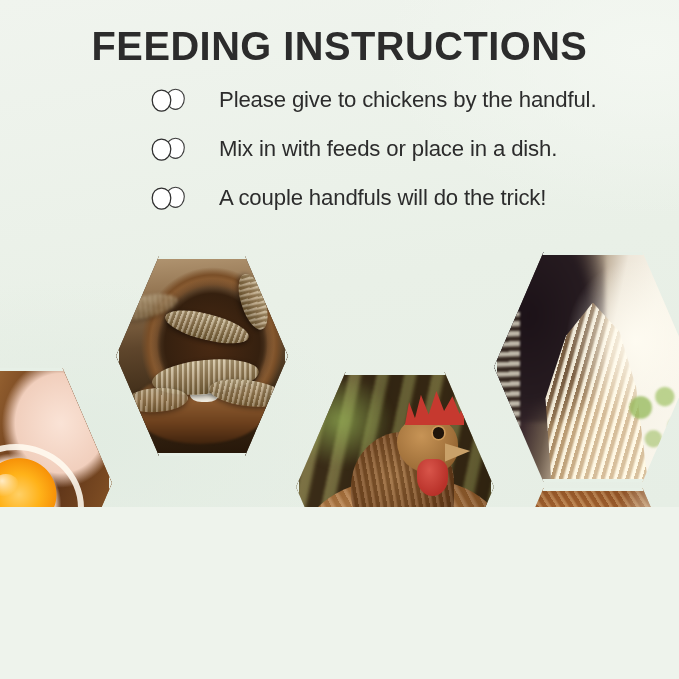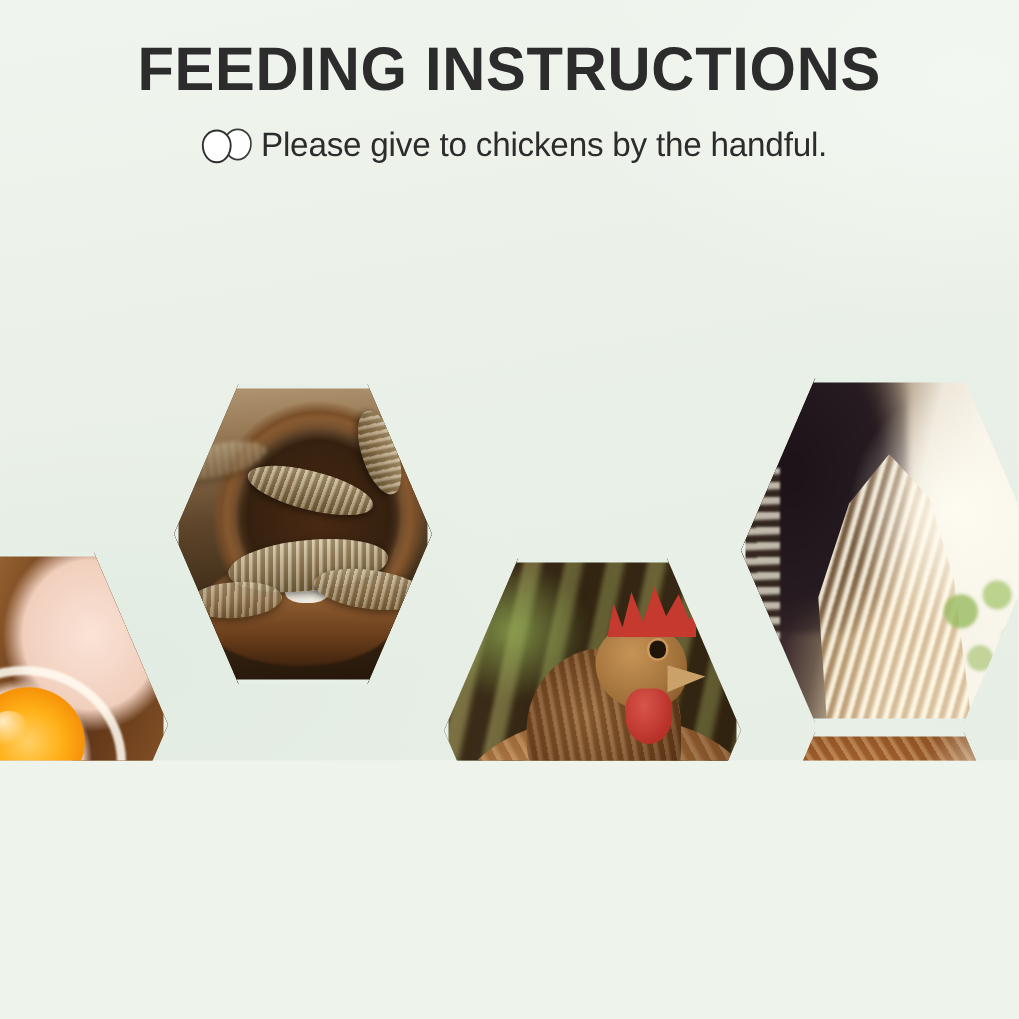--- a/index.html
+++ b/index.html
@@ -59,22 +59,23 @@
   .list {
     list-style: none;
     margin: 14px 0 0 0;
     padding: 0 0 0 128px;
   }
 
   .list-item {
     display: flex;
     align-items: center;
     height: 32px;
-    margin: 0;
+    margin: 17px;
     padding: 0;
+    gap: 28px;
   }
 
   .egg-icon {
     flex: 0 0 auto;
     width: 46px;
     height: 26px;
     display: block;
   }
 
   .item-text {
@@ -569,18 +570,32 @@
 
       <li class="list-item">
         <svg class="egg-icon" viewBox="0 0 46 26">
           <path d="M30.5 2.2 C35.4 2.2 39.3 6.4 39.3 11.6 C39.3 17.6 35.4 22.4 30.5 22.4 C25.6 22.4 21.7 17.6 21.7 11.6 C21.7 6.4 25.6 2.2 30.5 2.2 Z" fill="#ffffff" stroke="#3b3b3b" stroke-width="1.1"></path>
           <path d="M16.5 3.0 C21.7 3.0 25.8 7.4 25.8 12.9 C25.8 19.2 21.7 24.2 16.5 24.2 C11.3 24.2 7.2 19.2 7.2 12.9 C7.2 7.4 11.3 3.0 16.5 3.0 Z" fill="#ffffff" stroke="#2e2e2e" stroke-width="1.25"></path>
         </svg>
         <span class="item-text">Please give to chickens by the handful.</span>
       </li>
 
 
-
+      <li class="list-item">
+        <svg class="egg-icon" viewBox="0 0 46 26">
+          <path d="M30.5 2.2 C35.4 2.2 39.3 6.4 39.3 11.6 C39.3 17.6 35.4 22.4 30.5 22.4 C25.6 22.4 21.7 17.6 21.7 11.6 C21.7 6.4 25.6 2.2 30.5 2.2 Z" fill="#ffffff" stroke="#3b3b3b" stroke-width="1.1"></path>
+          <path d="M16.5 3.0 C21.7 3.0 25.8 7.4 25.8 12.9 C25.8 19.2 21.7 24.2 16.5 24.2 C11.3 24.2 7.2 19.2 7.2 12.9 C7.2 7.4 11.3 3.0 16.5 3.0 Z" fill="#ffffff" stroke="#2e2e2e" stroke-width="1.25"></path>
+        </svg>
+        <span class="item-text">Mix in with feeds or place in a dish.</span>
+      </li>
+
+      <li class="list-item">
+        <svg class="egg-icon" viewBox="0 0 46 26">
+          <path d="M30.5 2.2 C35.4 2.2 39.3 6.4 39.3 11.6 C39.3 17.6 35.4 22.4 30.5 22.4 C25.6 22.4 21.7 17.6 21.7 11.6 C21.7 6.4 25.6 2.2 30.5 2.2 Z" fill="#ffffff" stroke="#3b3b3b" stroke-width="1.1"></path>
+          <path d="M16.5 3.0 C21.7 3.0 25.8 7.4 25.8 12.9 C25.8 19.2 21.7 24.2 16.5 24.2 C11.3 24.2 7.2 19.2 7.2 12.9 C7.2 7.4 11.3 3.0 16.5 3.0 Z" fill="#ffffff" stroke="#2e2e2e" stroke-width="1.25"></path>
+        </svg>
+        <span class="item-text">A couple handfuls will do the trick!</span>
+      </li>
 
     </ul>
   </div>
 
 </div>
 
 </body></html>

